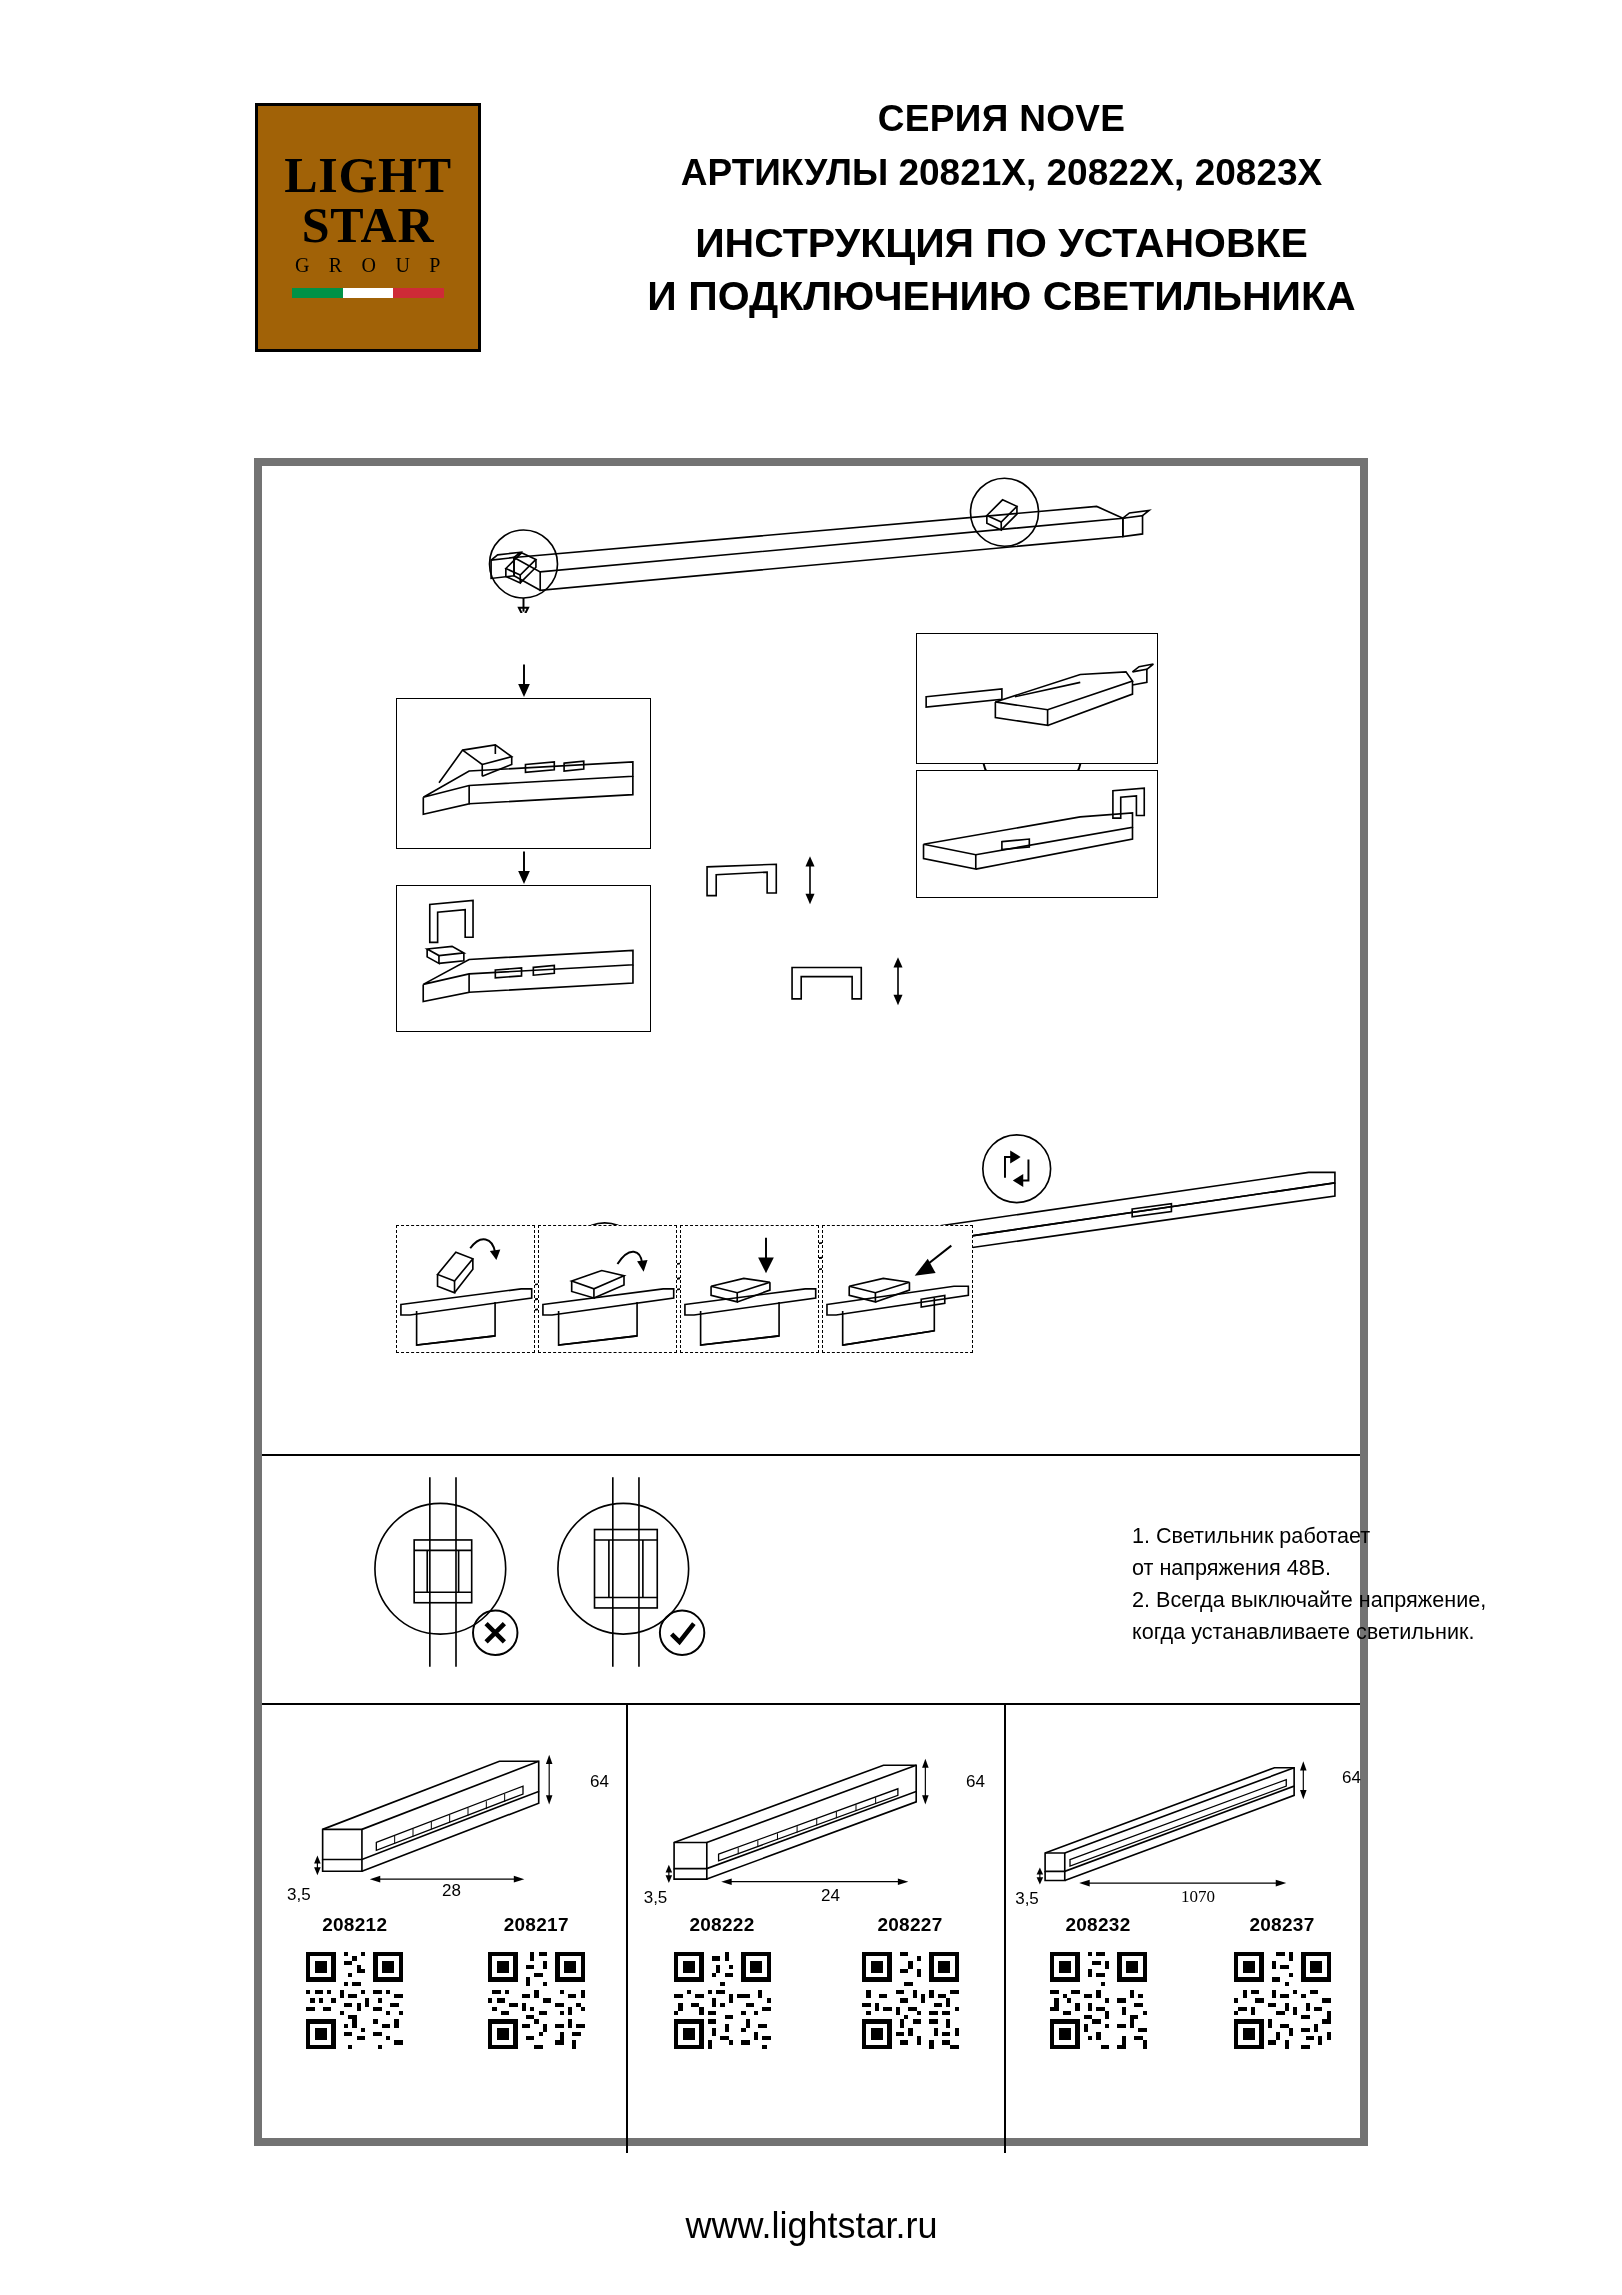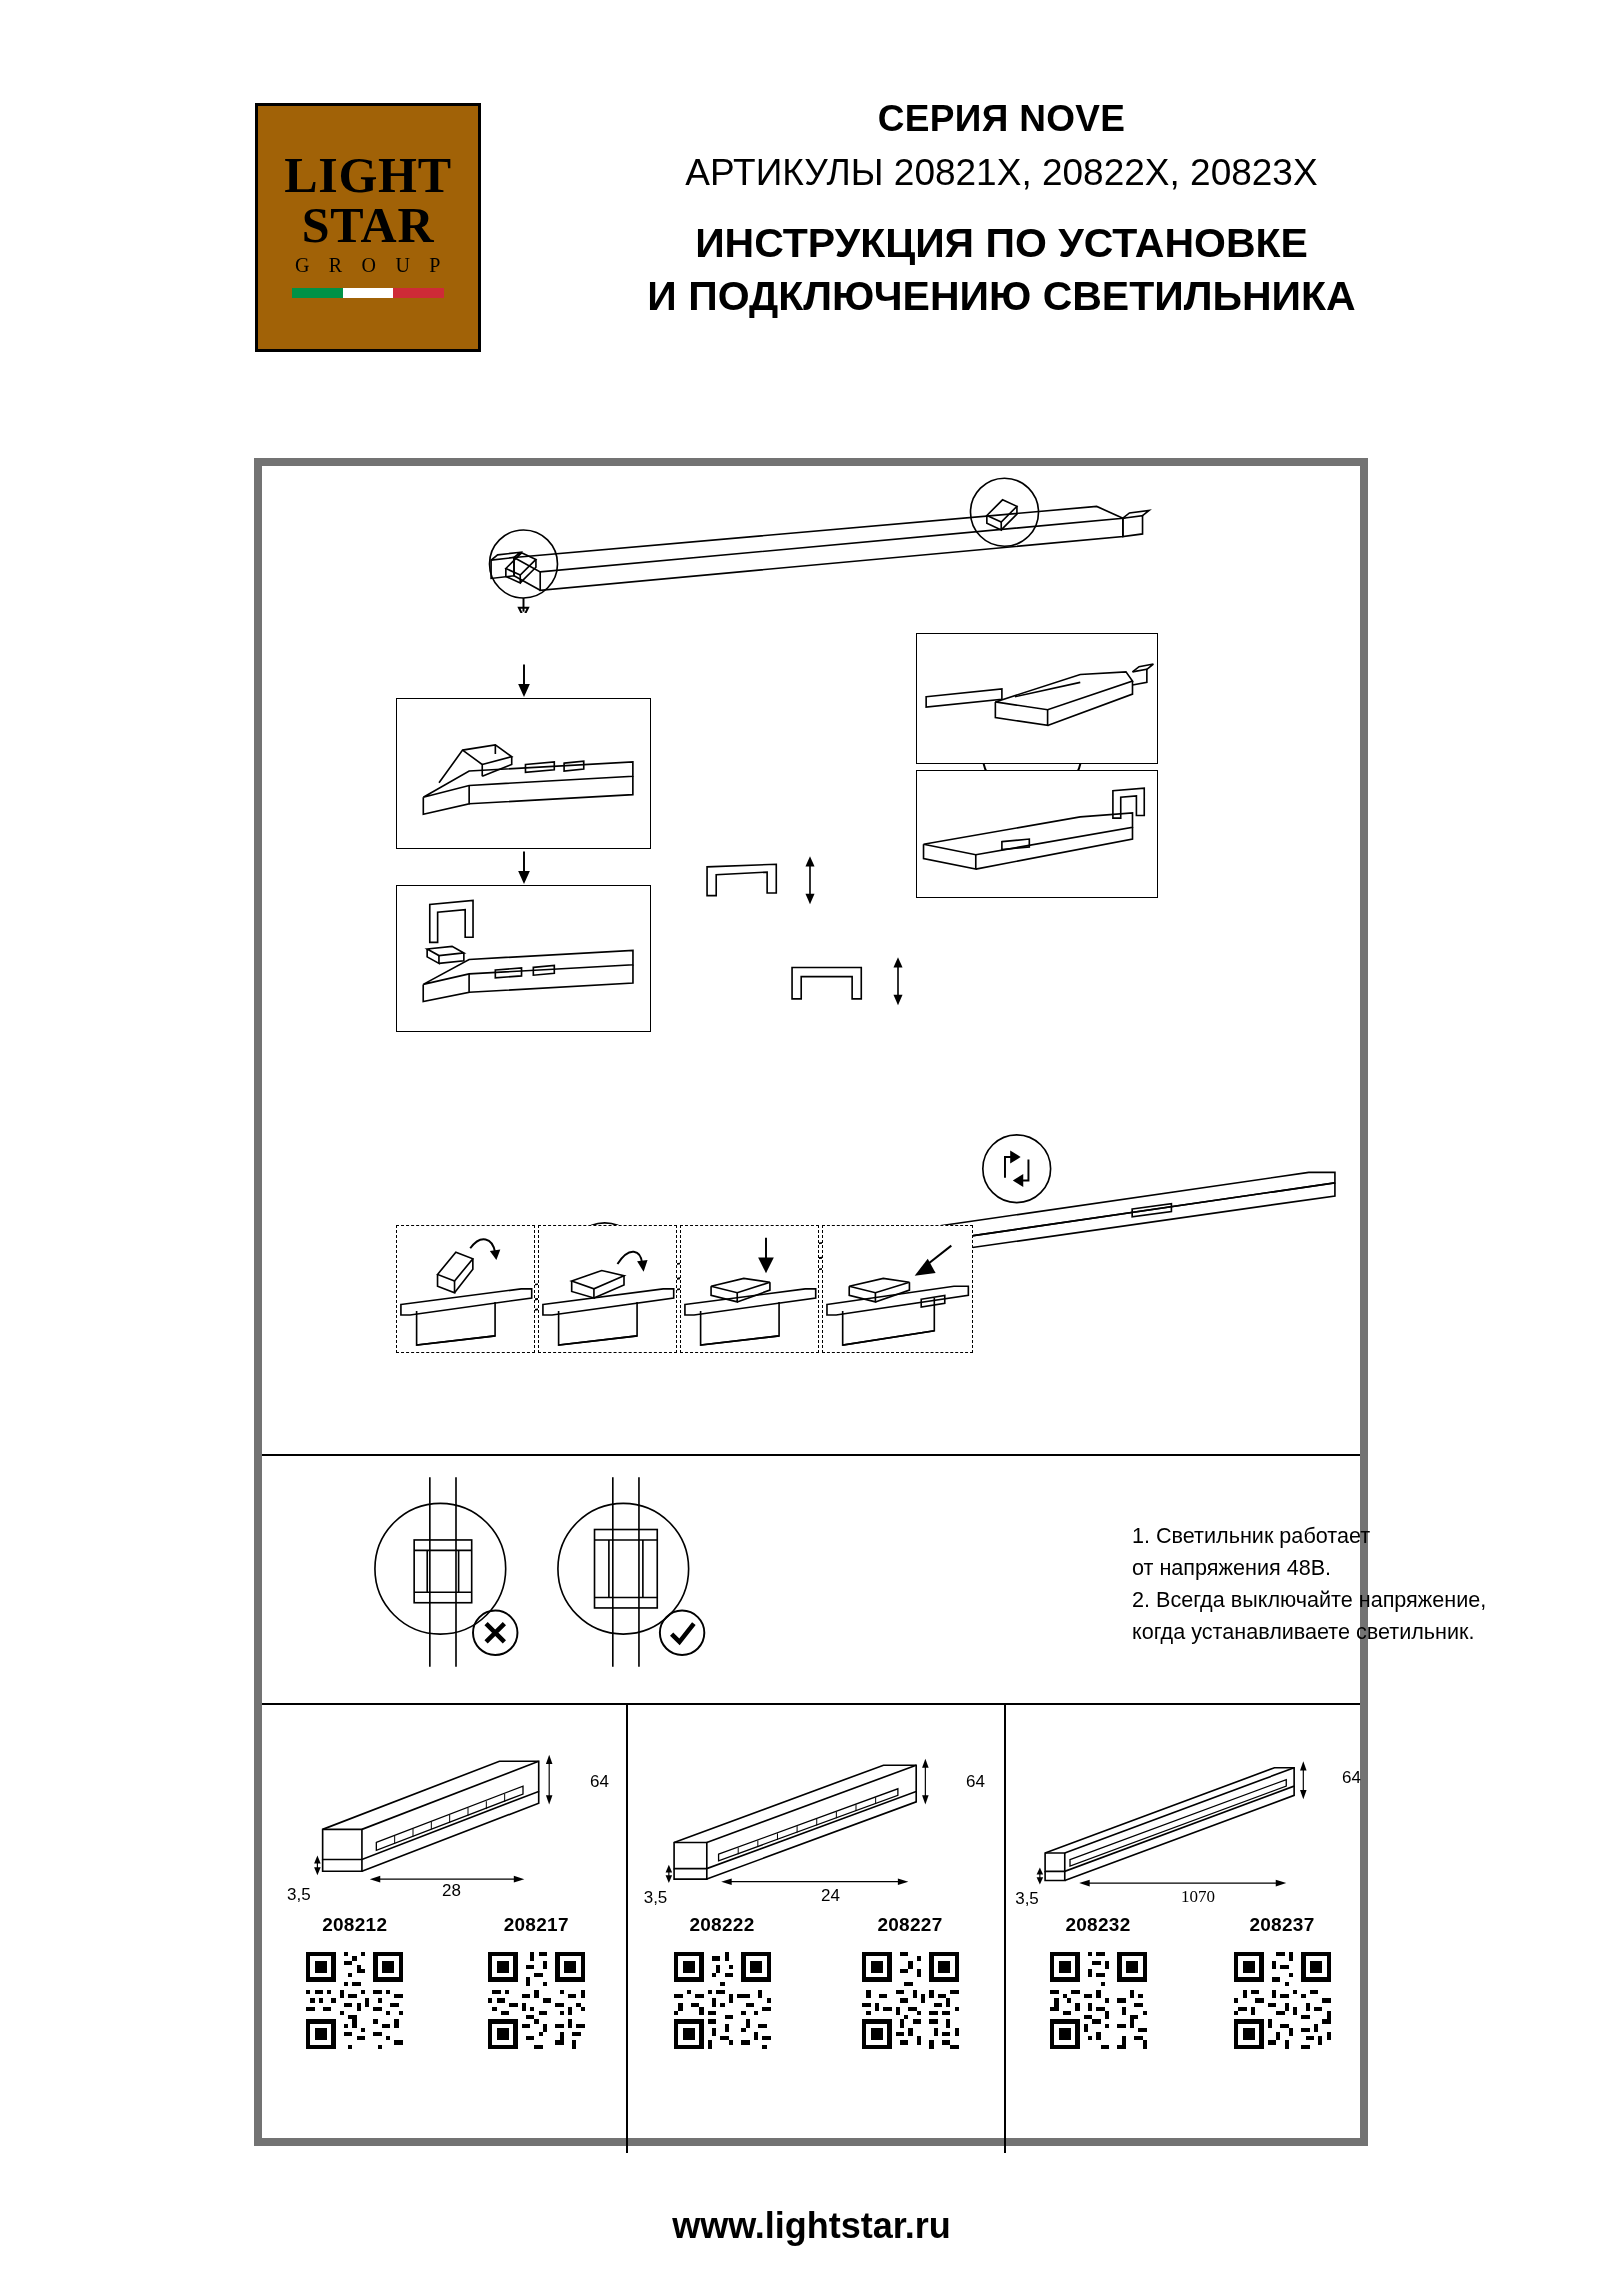--- a/index.html
+++ b/index.html
@@ -82,21 +82,21 @@
     top: 98px;
     width: 929px;
     text-align: center;
   }
   .t-series {
     font-weight: bold;
     font-size: 37px;
     letter-spacing: 0.3px;
   }
   .t-articles {
-    font-weight: normal;
+    font-weight: bold;
     font-size: 37px;
     margin-top: 11.8px;
   }
   .t-instr {
     font-weight: bold;
     font-size: 41px;
     margin-top: 23.6px;
     line-height: 1.28;
   }
 
@@ -225,21 +225,21 @@
   }
 
   
   .footer {
     position: absolute;
     left: 0;
     top: 2205px;
     width: 1623px;
     text-align: center;
     font-size: 36px;
-    font-weight: bold;
+    font-weight: normal;
   }
 </style>
 </head>
 <body>
 
 <div class="header">
 
   <div class="logo-box">
     <div class="logo-inner">
       <div class="logo-light">LIGHT</div>

